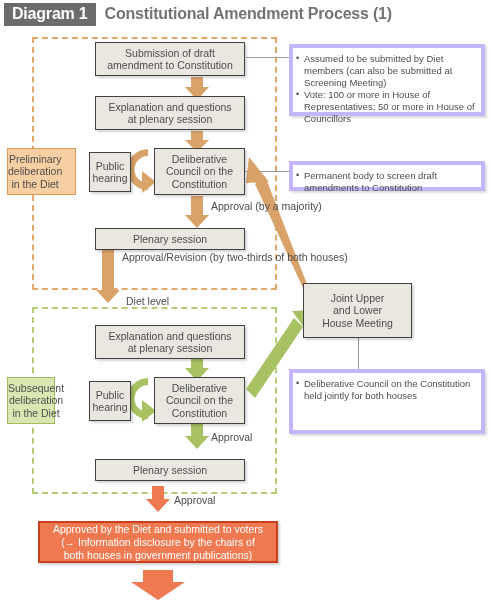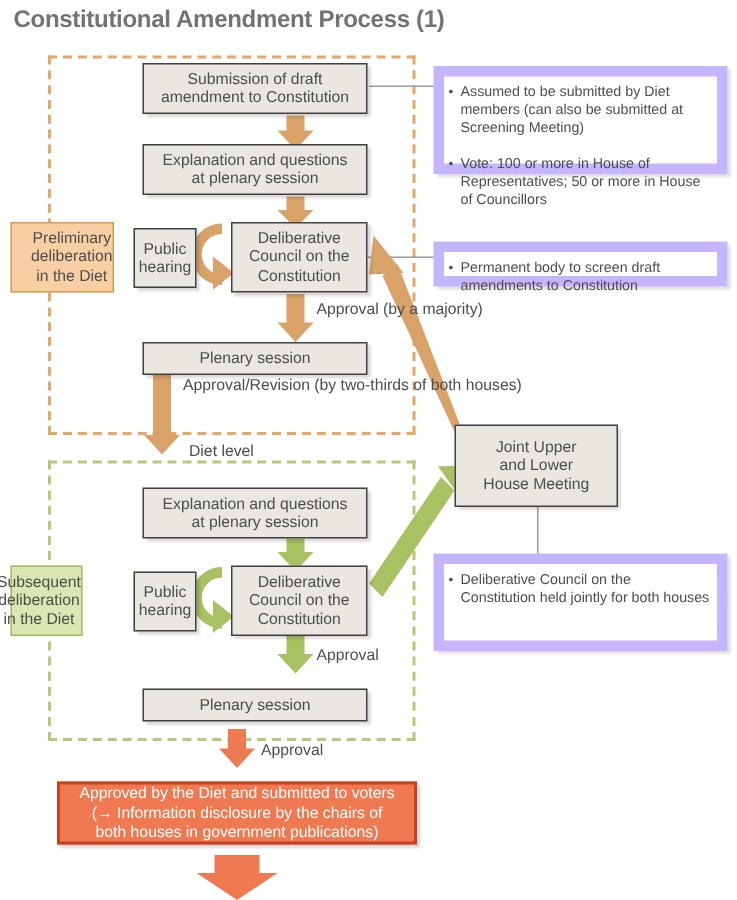--- a/index.html
+++ b/index.html
@@ -78,21 +78,21 @@
   }
 
   
   .phase-label {
     position: absolute;
     box-sizing: border-box;
     font-size: 10.5px;
     line-height: 12.5px;
     display: flex;
     align-items: center;
-    justify-content: flex-end;
+    justify-content: flex-start;
     text-align: center;
     color: #4d4d4d;
   }
   #label-preliminary {
     left: 7px; top: 148px;
     width: 69px; height: 47px;
     background: #f7cfa3;
     border: 1px solid #dd9a4f;
   }
   #label-subsequent {
@@ -100,36 +100,36 @@
     width: 48px; height: 47px;
     background: #d9e8b2;
     border: 1px solid #9fbd5d;
   }
 
   
   .note {
     position: absolute;
     box-sizing: border-box;
     background: #ffffff;
-    border: 7px solid #c4b5fd;
+    border: 4px solid #c4b5fd;
     font-size: 9.5px;
     line-height: 12px;
     color: #4d4d4d;
     padding: 5px 5px 5px 3px;
     box-shadow: 2px 2px 2px rgba(0,0,0,0.14);
   }
   .note ul {
     margin: 0; padding: 0; list-style: none;
   }
   .note li {
     position: relative;
     padding-left: 8px;
     margin: 0;
   }
-  .note li + li { margin-top: 12px; }
+  .note li + li { margin-top: 0px; }
   .note li:before {
     content: "\2022";
     position: absolute;
     left: 0; top: -1px;
     font-size: 9px;
   }
   #note-1 { left: 289px; top: 44px;  width: 196px; height: 72px; }
   #note-2 { left: 289px; top: 161px; width: 196px; height: 30px; }
   #note-3 { left: 289px; top: 369px; width: 196px; height: 65px; }
 
@@ -171,20 +171,21 @@
     position: absolute;
     left: 0; top: 0;
     width: 491px; height: 600px;
     pointer-events: none;
   }
 </style>
 </head>
 <body>
 
 <div id="header">
+  <div id="diagram-badge">Diagram 1</div>
   <div id="header-title">Constitutional Amendment Process (1)</div>
 </div>
 
 <div class="phase-frame" id="frame-preliminary"></div>
 <div class="phase-frame" id="frame-subsequent"></div>
 
 <div class="leader" style="left:246px; top:57px; width:44px; height:1px;"></div>
 <div class="leader" style="left:218px; top:171px; width:72px; height:1px;"></div>
 <div class="leader" style="left:358px; top:338px; width:1px; height:32px;"></div>
 

